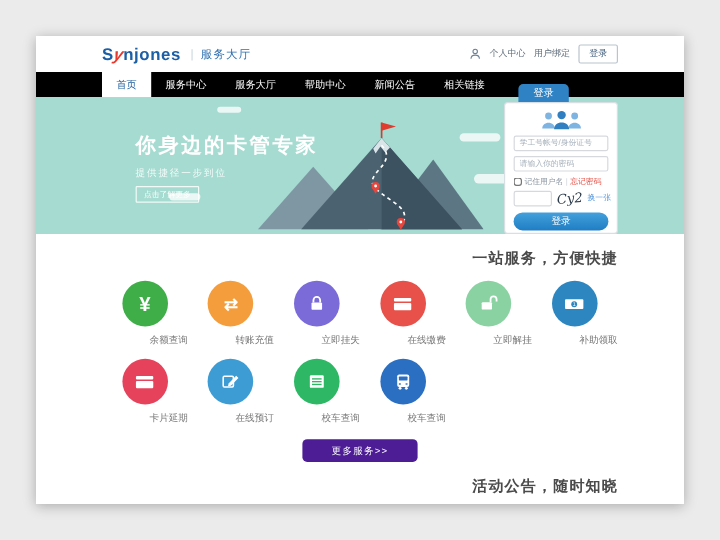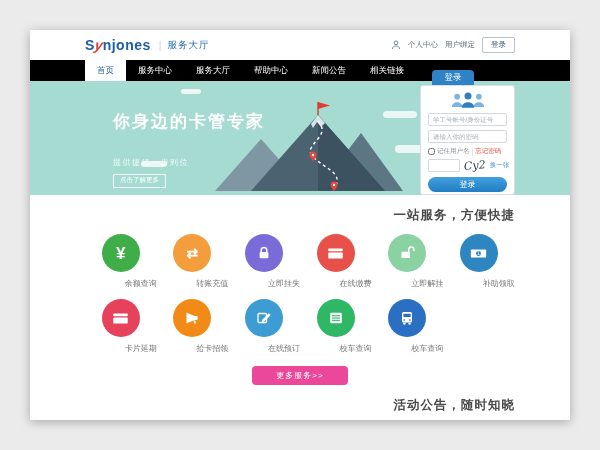--- a/index.html
+++ b/index.html
@@ -27,21 +27,21 @@
   .nav-in{display:flex;height:21px;align-items:stretch;}
   .nav a{color:#fff;font-size:8.5px;text-decoration:none;display:flex;align-items:center;
     padding:0 12px;cursor:pointer;}
   .nav a.active{background:#fff;color:#1d5c9b;}
 
   
   .hero{height:114px;background:#a5dbd0;position:relative;z-index:2;}
   .hero-in{height:114px;}
   .hero-text{position:absolute;left:28px;top:29px;z-index:3;}
   .hero-title{color:#fff;font-size:17px;font-weight:bold;letter-spacing:2px;}
-  .hero-sub{color:rgba(255,255,255,0.88);font-size:8px;letter-spacing:1.5px;margin-top:24px;font-family:Liberation Serif, serif;}
+  .hero-sub{color:rgba(255,255,255,0.88);font-size:8px;letter-spacing:1.5px;margin-top:6px;font-family:Liberation Serif, serif;}
   .hero-cta{margin-top:5px;background:transparent;border:1px solid rgba(255,255,255,0.85);
     color:#fff;font-size:6.5px;padding:1.5px 6px;cursor:pointer;border-radius:1px;}
   .mountains{position:absolute;left:128px;top:18px;z-index:1;}
   .cloud{position:absolute;background:rgba(255,255,255,0.78);border-radius:8px;z-index:1;}
   .cloud.c1{left:298px;top:30px;width:34px;height:7px;}
   .cloud.c2{left:310px;top:64px;width:42px;height:8px;}
   .cloud.c3{left:56px;top:80px;width:26px;height:6px;}
   .cloud.c4{left:96px;top:8px;width:20px;height:5px;}
 
   
@@ -71,21 +71,21 @@
   
   .section-title{font-size:12.5px;color:#4a4a4a;text-align:right;font-weight:bold;
     letter-spacing:1px;margin:12px 0 10px;}
   .svc-grid{display:flex;flex-wrap:wrap;}
   .svc{width:16.66%;text-align:center;margin-bottom:10px;cursor:pointer;}
   .circle{width:38px;height:38px;border-radius:50%;margin:0 auto;display:flex;
     align-items:center;justify-content:center;}
   .circle .glyph{color:#fff;font-size:17px;font-weight:bold;line-height:1;}
   .cut{fill:var(--c,#888);}
   .svc-label{font-size:8px;color:#777;margin-top:6px;text-align:right;}
-  .more-btn{display:block;margin:2px auto 0;background:#ec4899;color:#fff;border:none;
+  .more-btn{display:block;margin:2px auto 0;background:#4c1d95;color:#fff;border:none;
     border-radius:4px;font-size:8px;padding:4px 24px;cursor:pointer;letter-spacing:1px;}
 
   
   .announce .section-title{margin:12px 0 8px;}
 </style>
 </head>
 <body>
 
 <div class="stage">
   <div class="page">
@@ -249,29 +249,20 @@
           <div class="svc">
             <div class="circle" style="background: rgb(230, 66, 92); --c: #e6425c;">
               <svg width="17" height="17" viewBox="0 0 16 16">
                   <rect x="1.2" y="3.2" width="13.6" height="2.6" rx="0.8" fill="#fff"></rect>
                   <rect x="1.2" y="7" width="13.6" height="5.8" rx="0.8" fill="#fff"></rect>
                 </svg>
             </div>
             <div class="svc-label">卡片延期</div>
           </div>
 
-          <div class="svc">
-            <div class="circle" style="background: rgb(242, 138, 23); --c: #f28a17;">
-              <svg width="16" height="16" viewBox="0 0 16 16">
-                  <path d="M2.5 2.5 10.5 6h2.2a1 1 0 0 1 1 1v2a1 1 0 0 1-1 1h-2.2l-8 3.5z" fill="#fff"></path>
-                  <path d="M9.4 10.6l1 3.2 1.8-.5-.9-2.7z" fill="#fff"></path>
-                </svg>
-            </div>
-            <div class="svc-label">拾卡招领</div>
-          </div>
 
           <div class="svc">
             <div class="circle" style="background: rgb(62, 156, 212); --c: #3e9cd4;">
               <svg width="16" height="16" viewBox="0 0 16 16">
                   <rect x="2" y="3.5" width="8.5" height="9" rx="1" fill="none" stroke="#fff" stroke-width="1.3"></rect>
                   <path d="M6.5 9.5 12.8 3.2l1.9 1.9-6.3 6.3-2.4.5z" fill="#fff"></path>
                 </svg>
             </div>
             <div class="svc-label">在线预订</div>
           </div>

